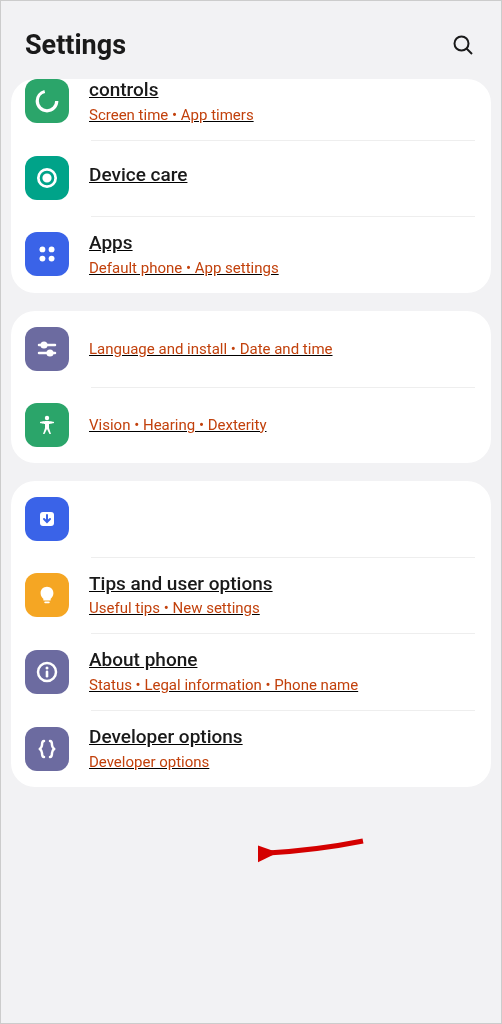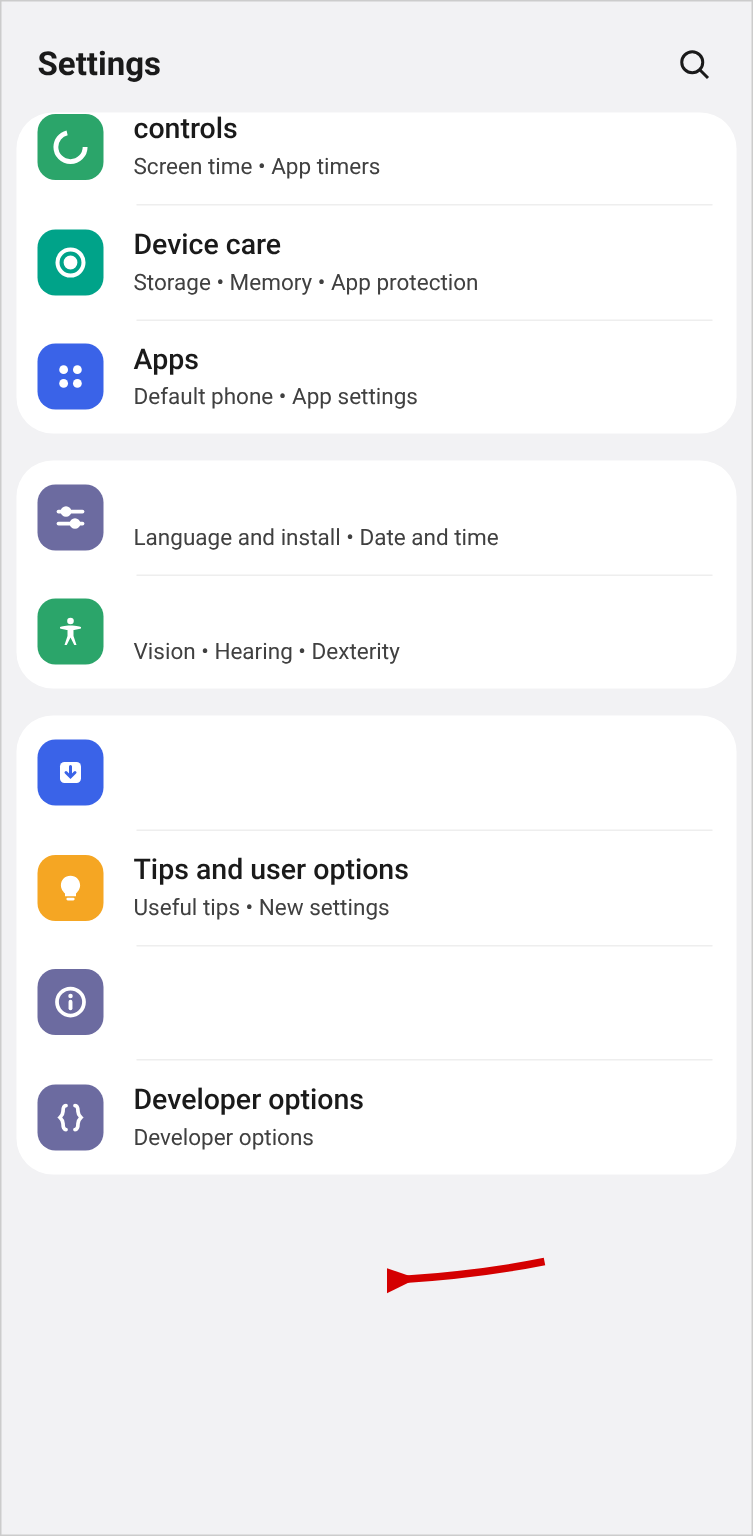--- a/index.html
+++ b/index.html
@@ -12,21 +12,21 @@
       overflow: hidden;
       position: relative;
     }
     .header {
       display: flex;
       justify-content: space-between;
       align-items: center;
       padding: 28px 24px 18px 24px;
     }
     .header-title {
-      font-size: 22px;
+      font-size: 27px;
       font-weight: 700;
       color: #1a1a1a;
     }
     .search-btn {
       width: 28px;
       height: 28px;
       display: flex;
       align-items: center;
       justify-content: center;
       cursor: pointer;
@@ -37,24 +37,25 @@
       margin: 0 10px 18px 10px;
       overflow: hidden;
     }
     .card:first-of-type {
       border-top-left-radius: 0;
       border-top-right-radius: 0;
       margin-top: 0;
     }
     .row {
       display: flex;
-      align-items: flex-end;
+      align-items: center;
       padding: 16px 14px 16px 14px;
       cursor: pointer;
       position: relative;
+      text-decoration: underline;
     }
     .row + .row::before {
       content: "";
       position: absolute;
       top: 0;
       left: 80px;
       right: 16px;
       height: 1px;
       background: #eee;
     }
@@ -79,21 +80,21 @@
     .text-wrap { flex: 1; min-width: 0; }
     .row-title {
       font-size: 19px;
       font-weight: 500;
       color: #1a1a1a;
       line-height: 1.2;
       margin-bottom: 4px;
     }
     .row-sub {
       font-size: 15px;
-      color: #404040;
+      color: #c2410c;
       line-height: 1.2;
     }
     .arrow-annotation {
       position: absolute;
       left: 257px;
       top: 834px;
       pointer-events: none;
     }
   </style>
 </head>
@@ -123,21 +124,20 @@
   </div>
   <div class="row">
     <div class="icon-wrap icon-teal-ring">
       <svg width="26" height="26" viewBox="0 0 24 24" fill="none" stroke="#fff" stroke-width="2.5">
           <circle cx="12" cy="12" r="8"></circle>
           <circle cx="12" cy="12" r="3" fill="#fff"></circle>
         </svg>
     </div>
     <div class="text-wrap">
       <div class="row-title">Device care</div>
-      <div class="row-sub">Storage  •  Memory  •  App protection</div>
     </div>
   </div>
   <div class="row">
     <div class="icon-wrap icon-blue">
       <svg width="22" height="22" viewBox="0 0 24 24" fill="#fff">
           <circle cx="7" cy="7" r="3.2"></circle>
           <circle cx="17" cy="7" r="3.2"></circle>
           <circle cx="7" cy="17" r="3.2"></circle>
           <circle cx="17" cy="17" r="3.2"></circle>
         </svg>
@@ -197,20 +197,24 @@
       <div class="row-sub">Useful tips  •  New settings</div>
     </div>
   </div>
   <div class="row">
     <div class="icon-wrap icon-purple">
       <svg width="24" height="24" viewBox="0 0 24 24" fill="#fff">
           <circle cx="12" cy="12" r="9" fill="none" stroke="#fff" stroke-width="2.5"></circle>
           <circle cx="12" cy="8" r="1.5"></circle>
           <rect x="10.7" y="10.5" width="2.6" height="7" rx="1.3"></rect>
         </svg>
+    </div>
+    <div class="text-wrap">
+      <div class="row-title">About phone</div>
+      <div class="row-sub">Status  •  Legal information  •  Phone name</div>
     </div>
   </div>
   <div class="row">
     <div class="icon-wrap icon-purple">
       <svg width="24" height="24" viewBox="0 0 24 24" fill="none" stroke="#fff" stroke-width="2.5" stroke-linecap="round">
           <path d="M9 4 C7 4 7 6 7 8 C7 10 6 11 5 12 C6 13 7 14 7 16 C7 18 7 20 9 20"></path>
           <path d="M15 4 C17 4 17 6 17 8 C17 10 18 11 19 12 C18 13 17 14 17 16 C17 18 17 20 15 20"></path>
         </svg>
     </div>
     <div class="text-wrap">

